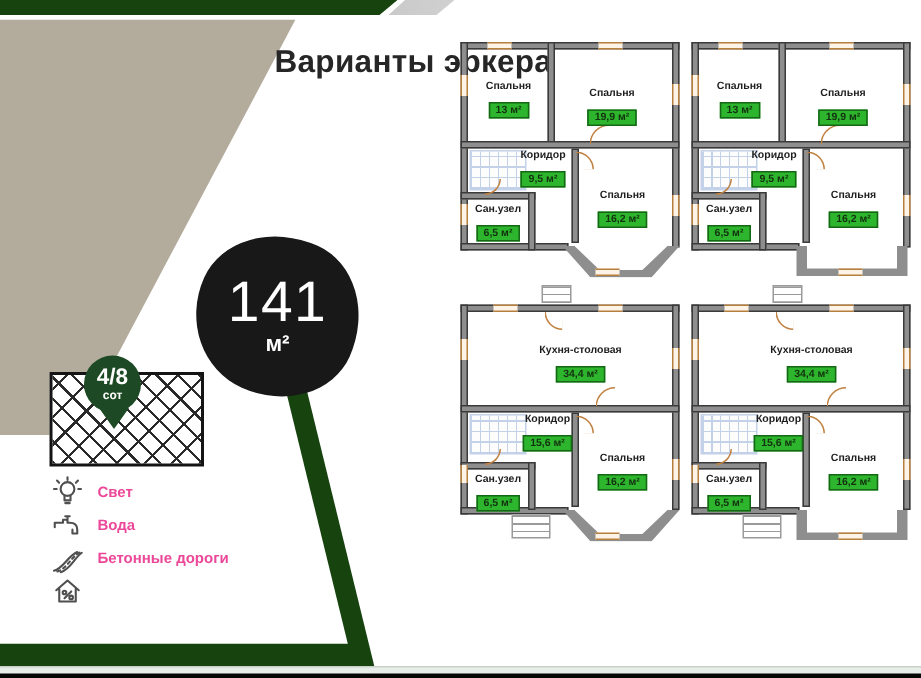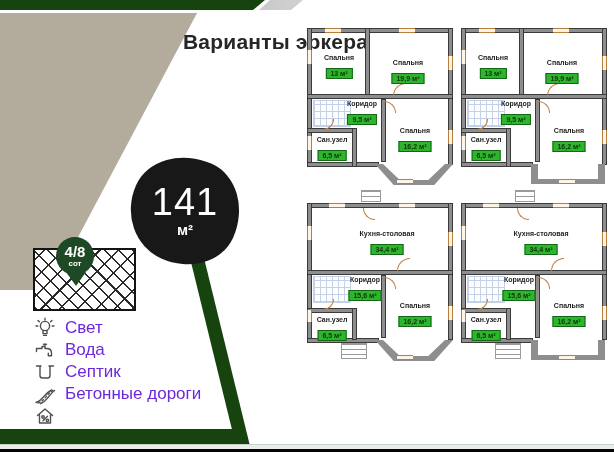--- a/index.html
+++ b/index.html
@@ -53,21 +53,21 @@
   .pin .pu{font-size:8px;font-weight:bold;text-transform:lowercase;line-height:9px;}
   .pin-tip{left:66px;top:272px;width:0;height:0;border-left:10px solid rgba(0,0,0,0);
       border-right:10px solid rgba(0,0,0,0);border-top:14px solid #1d4a24;z-index:7;}
 
   
   .amenities{left:34px;top:317px;z-index:7;}
   .arow{display:flex;align-items:center;height:22px;margin-bottom:0px;}
   .aicon{width:22px;height:22px;margin-right:9px;flex:0 0 22px;}
   .aicon svg{width:22px;height:22px;stroke:#4f4f4f;fill:none;stroke-width:1.4;
       stroke-linecap:round;stroke-linejoin:round;}
-  .alabel{font-size:17px;font-weight:normal;color:#6d28d9;white-space:nowrap;}
+  .alabel{font-size:10px;font-weight:bold;color:#ec4899;white-space:nowrap;}
 
   
   .plan{position:absolute;z-index:5;}
   .w{position:absolute;background:#8e8e8e;border:1px solid #3a3a3a;box-sizing:border-box;}
   .stairs{position:absolute;background:
       repeating-linear-gradient(90deg,#c3d2e8 0 1px,rgba(0,0,0,0) 1px 6px),
       repeating-linear-gradient(0deg,#c3d2e8 0 1px,rgba(0,0,0,0) 1px 7px),#fdfdfd;
       border:1px solid #c3d2e8;box-sizing:border-box;}
   .steps{position:absolute;background:
       repeating-linear-gradient(180deg,#9a9a9a 0 1px,rgba(0,0,0,0) 1px 5px),#ffffff;
@@ -132,28 +132,20 @@
     <span class="aicon">
       <svg viewBox="0 0 22 22">
           <path d="M2.5 9.5h5.5v-2h3v2h1.5c3.2 0 5 1.8 5 4.6M17.5 14.1v2.6h-3.2v-2.6M2.5 9.5v3M9.5 5.2h3M11 5.2v2.3"></path>
         </svg>
     </span>
     <span class="alabel">Вода</span>
   </div>
   <div class="arow">
     <span class="aicon">
       <svg viewBox="0 0 22 22">
-          <path d="M2.5 5h4.5M15 5h4.5M6 5v9.5a2.5 2.5 0 0 0 2.5 2.5h5a2.5 2.5 0 0 0 2.5-2.5V5"></path>
-        </svg>
-    </span>
-    <span class="alabel">Септик</span>
-  </div>
-  <div class="arow">
-    <span class="aicon">
-      <svg viewBox="0 0 22 22">
           <path d="M2 19.5c6.5-2 8.5-9 15.5-12.5M6.5 20.5c6.5-2 9-9.5 14-13"></path>
           <path stroke-dasharray="2 2.4" d="M4.2 20c6.5-2 8.8-9.2 15-12.8"></path>
         </svg>
     </span>
     <span class="alabel">Бетонные дороги</span>
   </div>
   <div class="arow">
     <span class="aicon">
       <svg viewBox="0 0 22 22">
           <path d="M3.5 10.5 11 4l7.5 6.5M5.5 9.5V18h11V9.5M9 15.8l4.5-4.5"></path>

